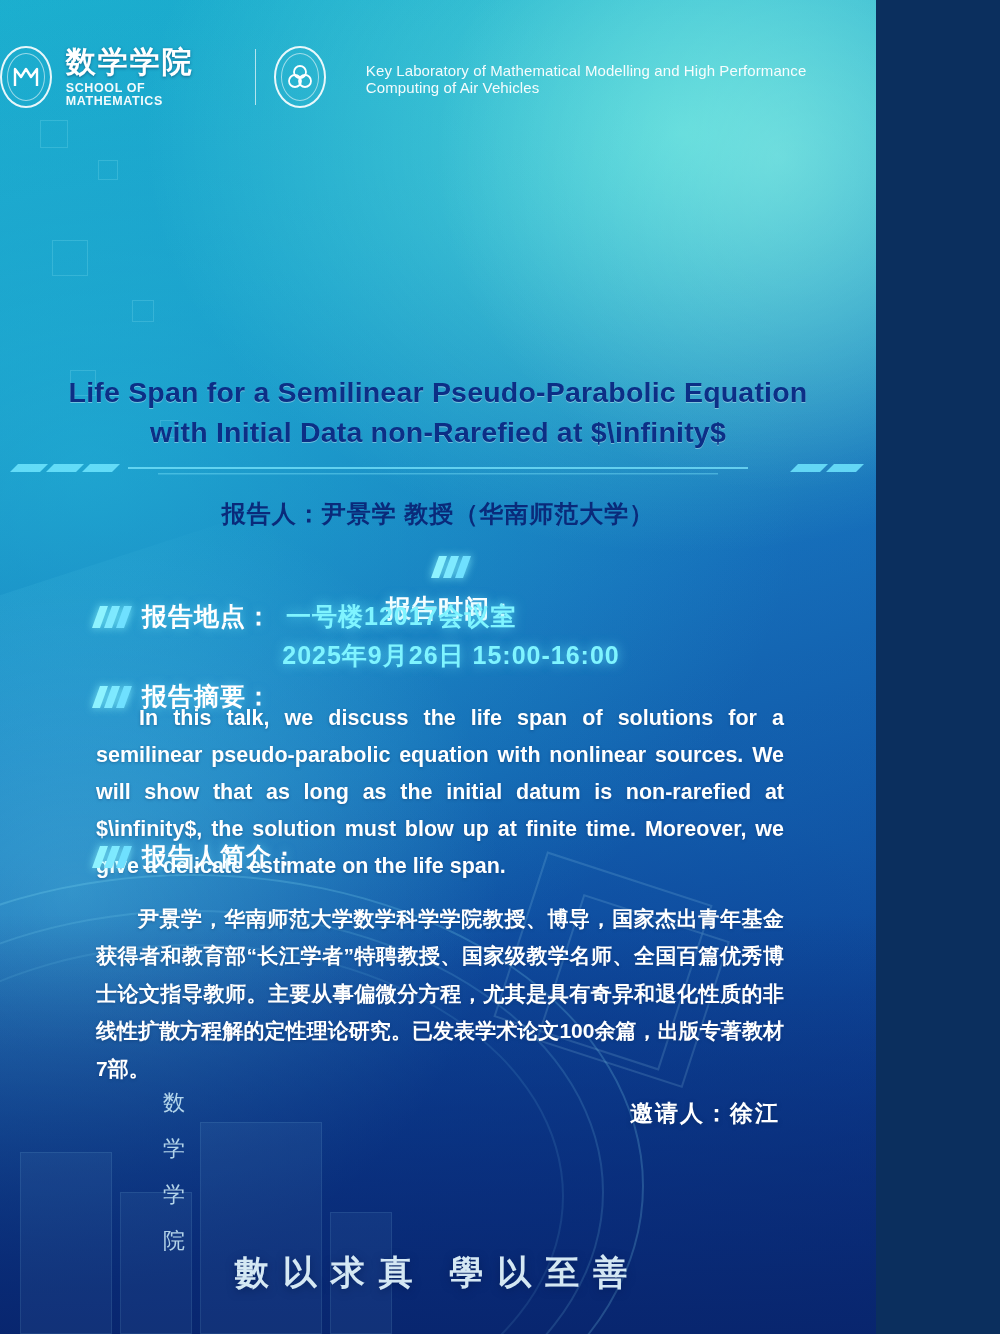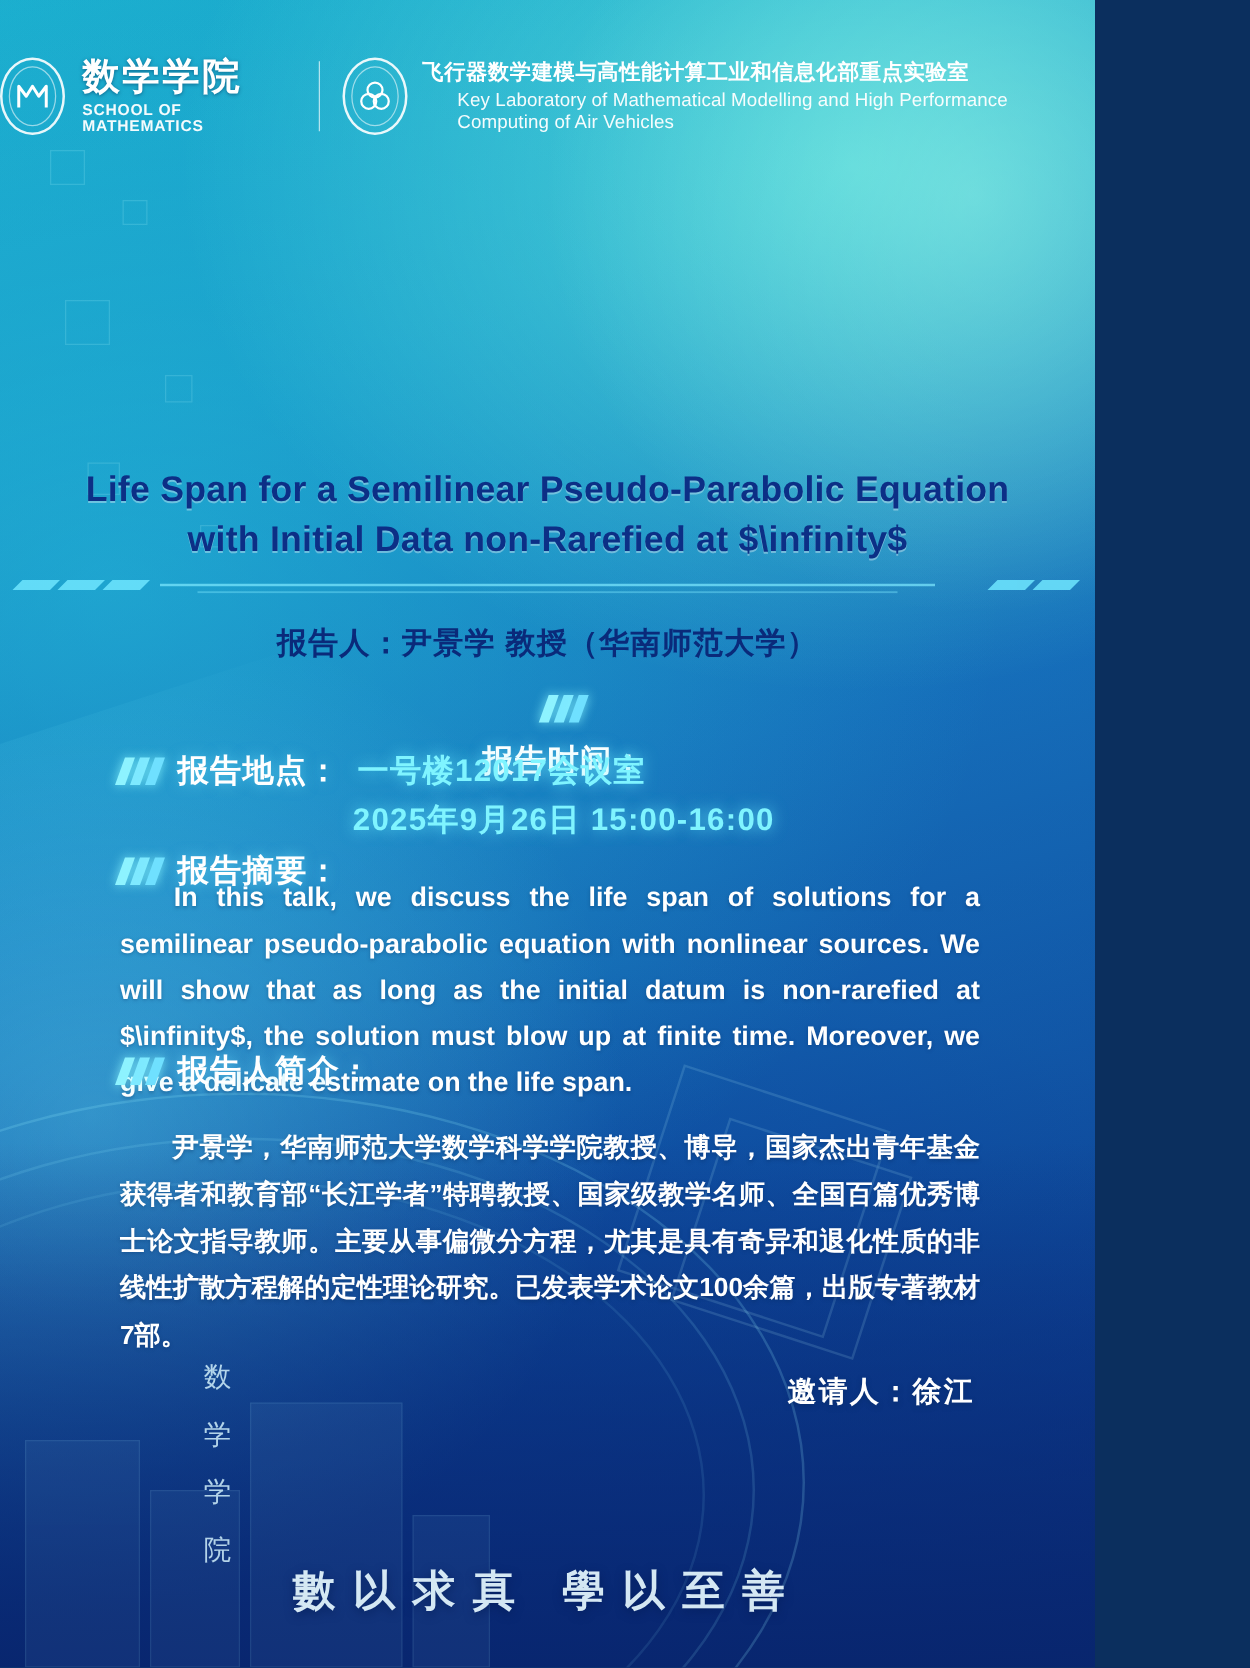--- a/index.html
+++ b/index.html
@@ -205,21 +205,21 @@
     font-weight: 700;
     font-family: "DejaVu Serif", serif;
     letter-spacing: 2px;
     text-shadow: 0 1px 4px rgba(5,40,90,.5);
   }
   .motto {
     position: absolute;
     left: 0; right: 0; bottom: 38px;
     text-align: center;
     color: rgba(230,248,255,0.92);
-    font-family: Liberation Sans, sans-serif;
+    font-family: Liberation Serif, serif;
     font-size: 34px;
     letter-spacing: 14px;
     font-weight: 700;
     text-shadow: 0 2px 8px rgba(0,25,80,.6);
   }
   .vwords {
     position: absolute;
     left: 160px; top: 1080px;
     color: rgba(215,245,255,0.82);
     font-family: "DejaVu Serif", serif;
@@ -298,21 +298,20 @@
 
     <div class="lab-block">
       <div class="seal">
         <svg width="32" height="32" viewBox="0 0 32 32" aria-hidden="true">
           <circle cx="16" cy="11" r="6" fill="none" stroke="#ffffff" stroke-width="1.8"></circle>
           <circle cx="11" cy="20" r="6" fill="none" stroke="#ffffff" stroke-width="1.8"></circle>
           <circle cx="21" cy="20" r="6" fill="none" stroke="#ffffff" stroke-width="1.8"></circle>
         </svg>
       </div>
       <div class="lab-text">
-        <div class="lab-cn">飞行器数学建模与高性能计算工业和信息化部重点实验室</div>
         <div class="lab-en">Key Laboratory of Mathematical Modelling and High Performance Computing of Air Vehicles</div>
       </div>
     </div>
   </div>
 
 
   <div class="en-title">Life Span for a Semilinear Pseudo-Parabolic Equation with Initial Data non-Rarefied at $\infinity$</div>
 
   <div class="deco-bar">
     <svg width="860" height="22" viewBox="0 0 860 22" aria-hidden="true">

